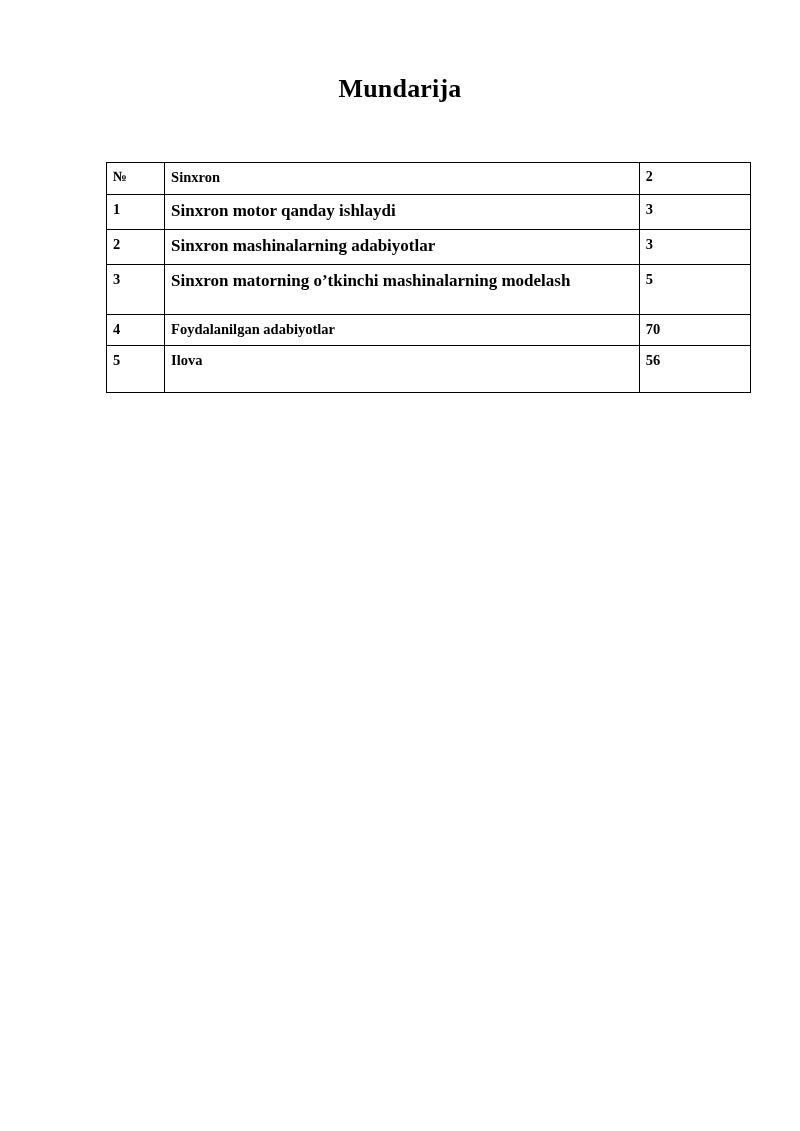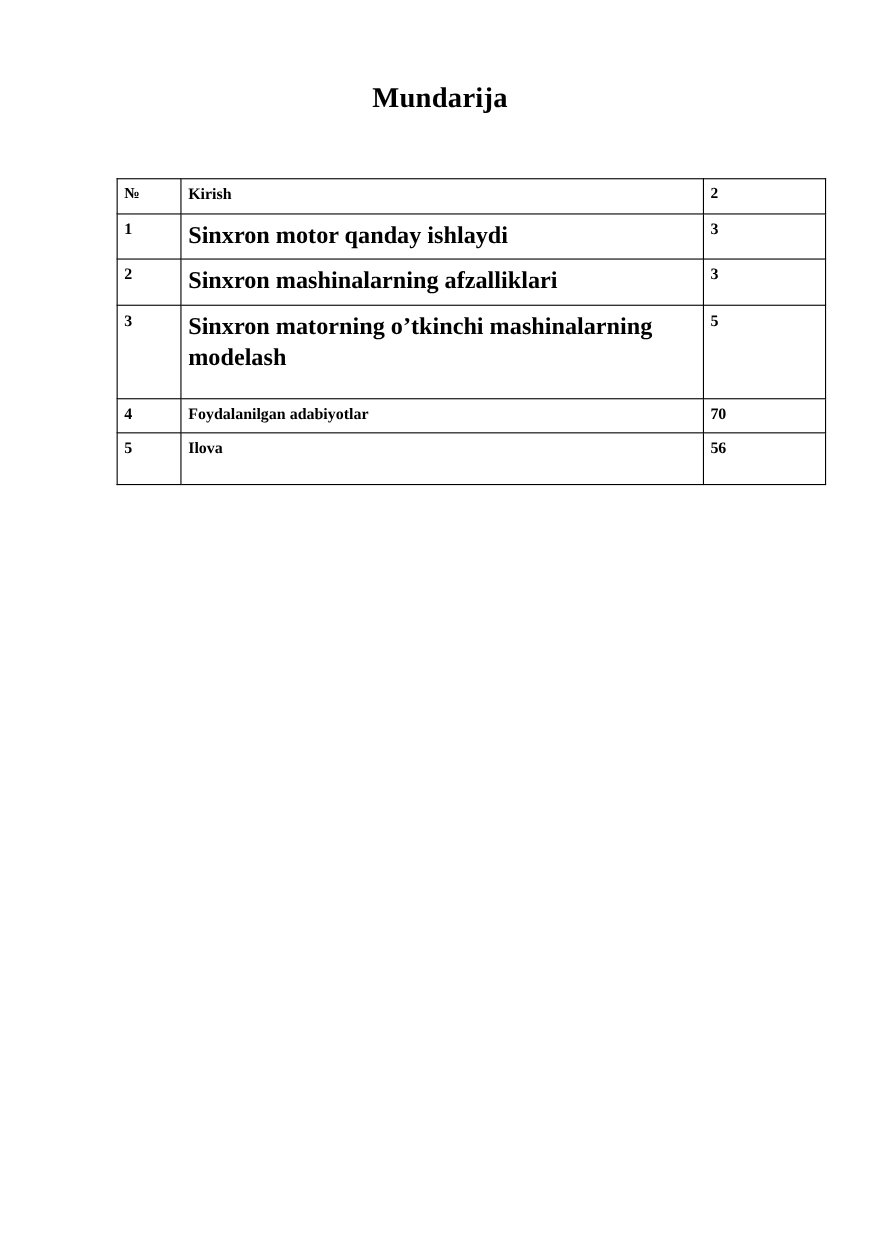--- a/index.html
+++ b/index.html
@@ -44,21 +44,21 @@
   }
   .col-num { width: 58px; }
   .col-title { width: 474px; }
   .col-page { width: 111px; }
 
   
   tr.row-intro td { font-size: 14px; }
   tr.row-intro td.cell-title { font-size: 14.5px; }
 
   
-  tr.row-big td.cell-title { font-size: 22px; line-height: 1.3; }
+  tr.row-big td.cell-title { font-size: 17px; line-height: 1.3; }
 
   tr.row-tall td { padding-bottom: 22px; }
   tr.row-last td { padding-bottom: 22px; }
 
   .page-number {
     position: absolute;
     top: 1040px;
     left: 0;
     width: 100%;
     text-align: center;
@@ -74,31 +74,31 @@
 
   <table class="toc-table">
     <colgroup>
       <col class="col-num">
       <col class="col-title">
       <col class="col-page">
     </colgroup>
     <tbody>
       <tr class="row-intro">
         <td class="cell-num">№</td>
-        <td class="cell-title">Kirish</td>
+        <td class="cell-title">Sinxron</td>
         <td class="cell-page">2</td>
       </tr>
       <tr class="row-big">
         <td class="cell-num">1</td>
         <td class="cell-title">Sinxron motor qanday ishlaydi</td>
         <td class="cell-page">3</td>
       </tr>
       <tr class="row-big">
         <td class="cell-num">2</td>
-        <td class="cell-title">Sinxron mashinalarning afzalliklari</td>
+        <td class="cell-title">Sinxron mashinalarning adabiyotlar</td>
         <td class="cell-page">3</td>
       </tr>
       <tr class="row-big row-tall">
         <td class="cell-num">3</td>
         <td class="cell-title">Sinxron matorning o’tkinchi mashinalarning modelash</td>
         <td class="cell-page">5</td>
       </tr>
       <tr>
         <td class="cell-num">4</td>
         <td class="cell-title">Foydalanilgan adabiyotlar</td>

